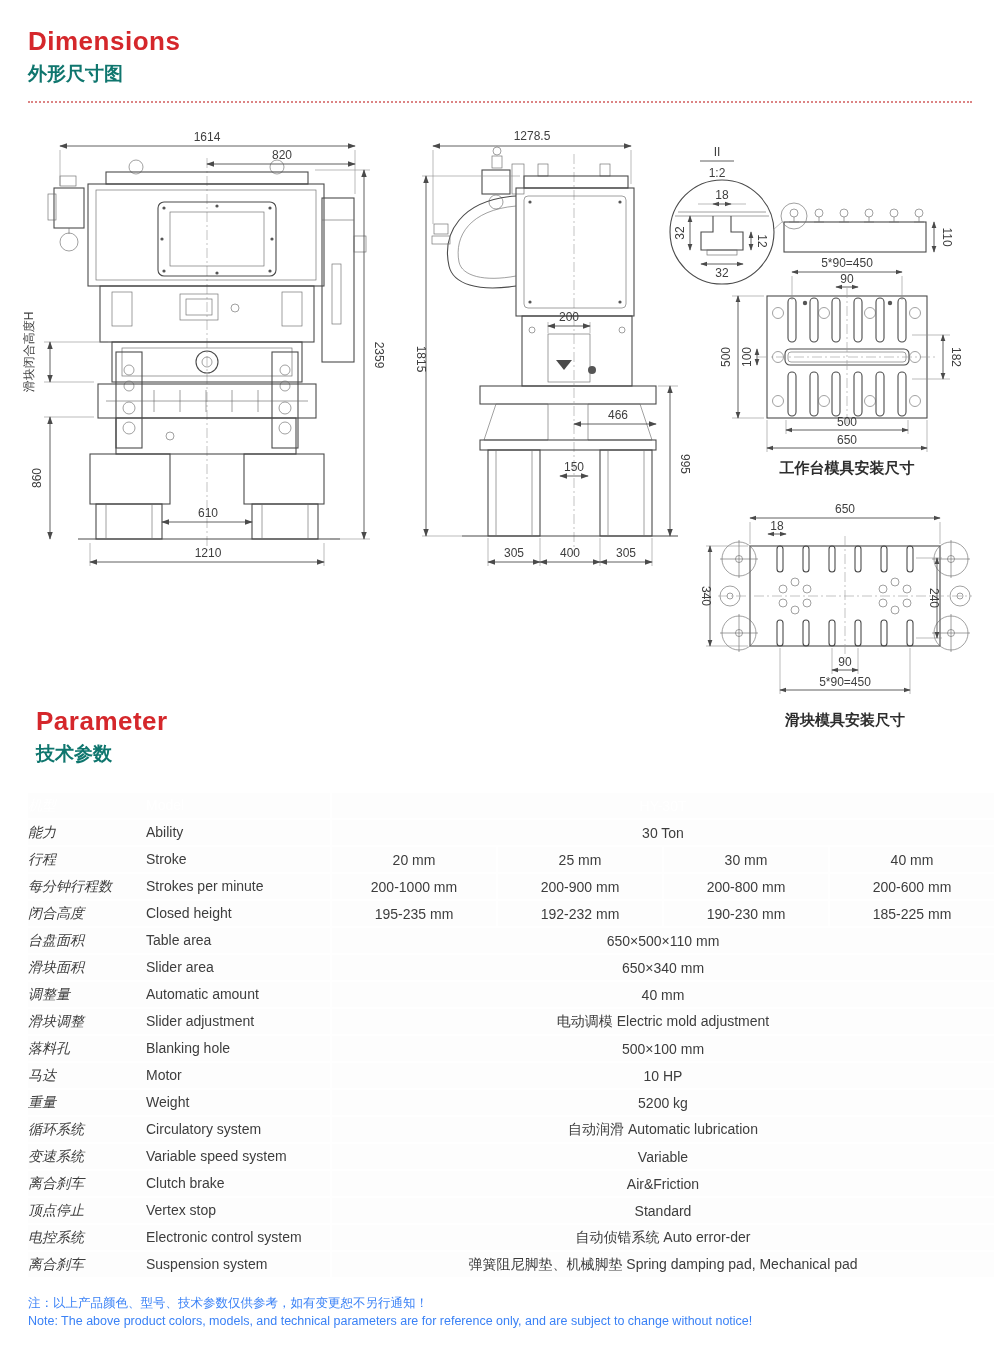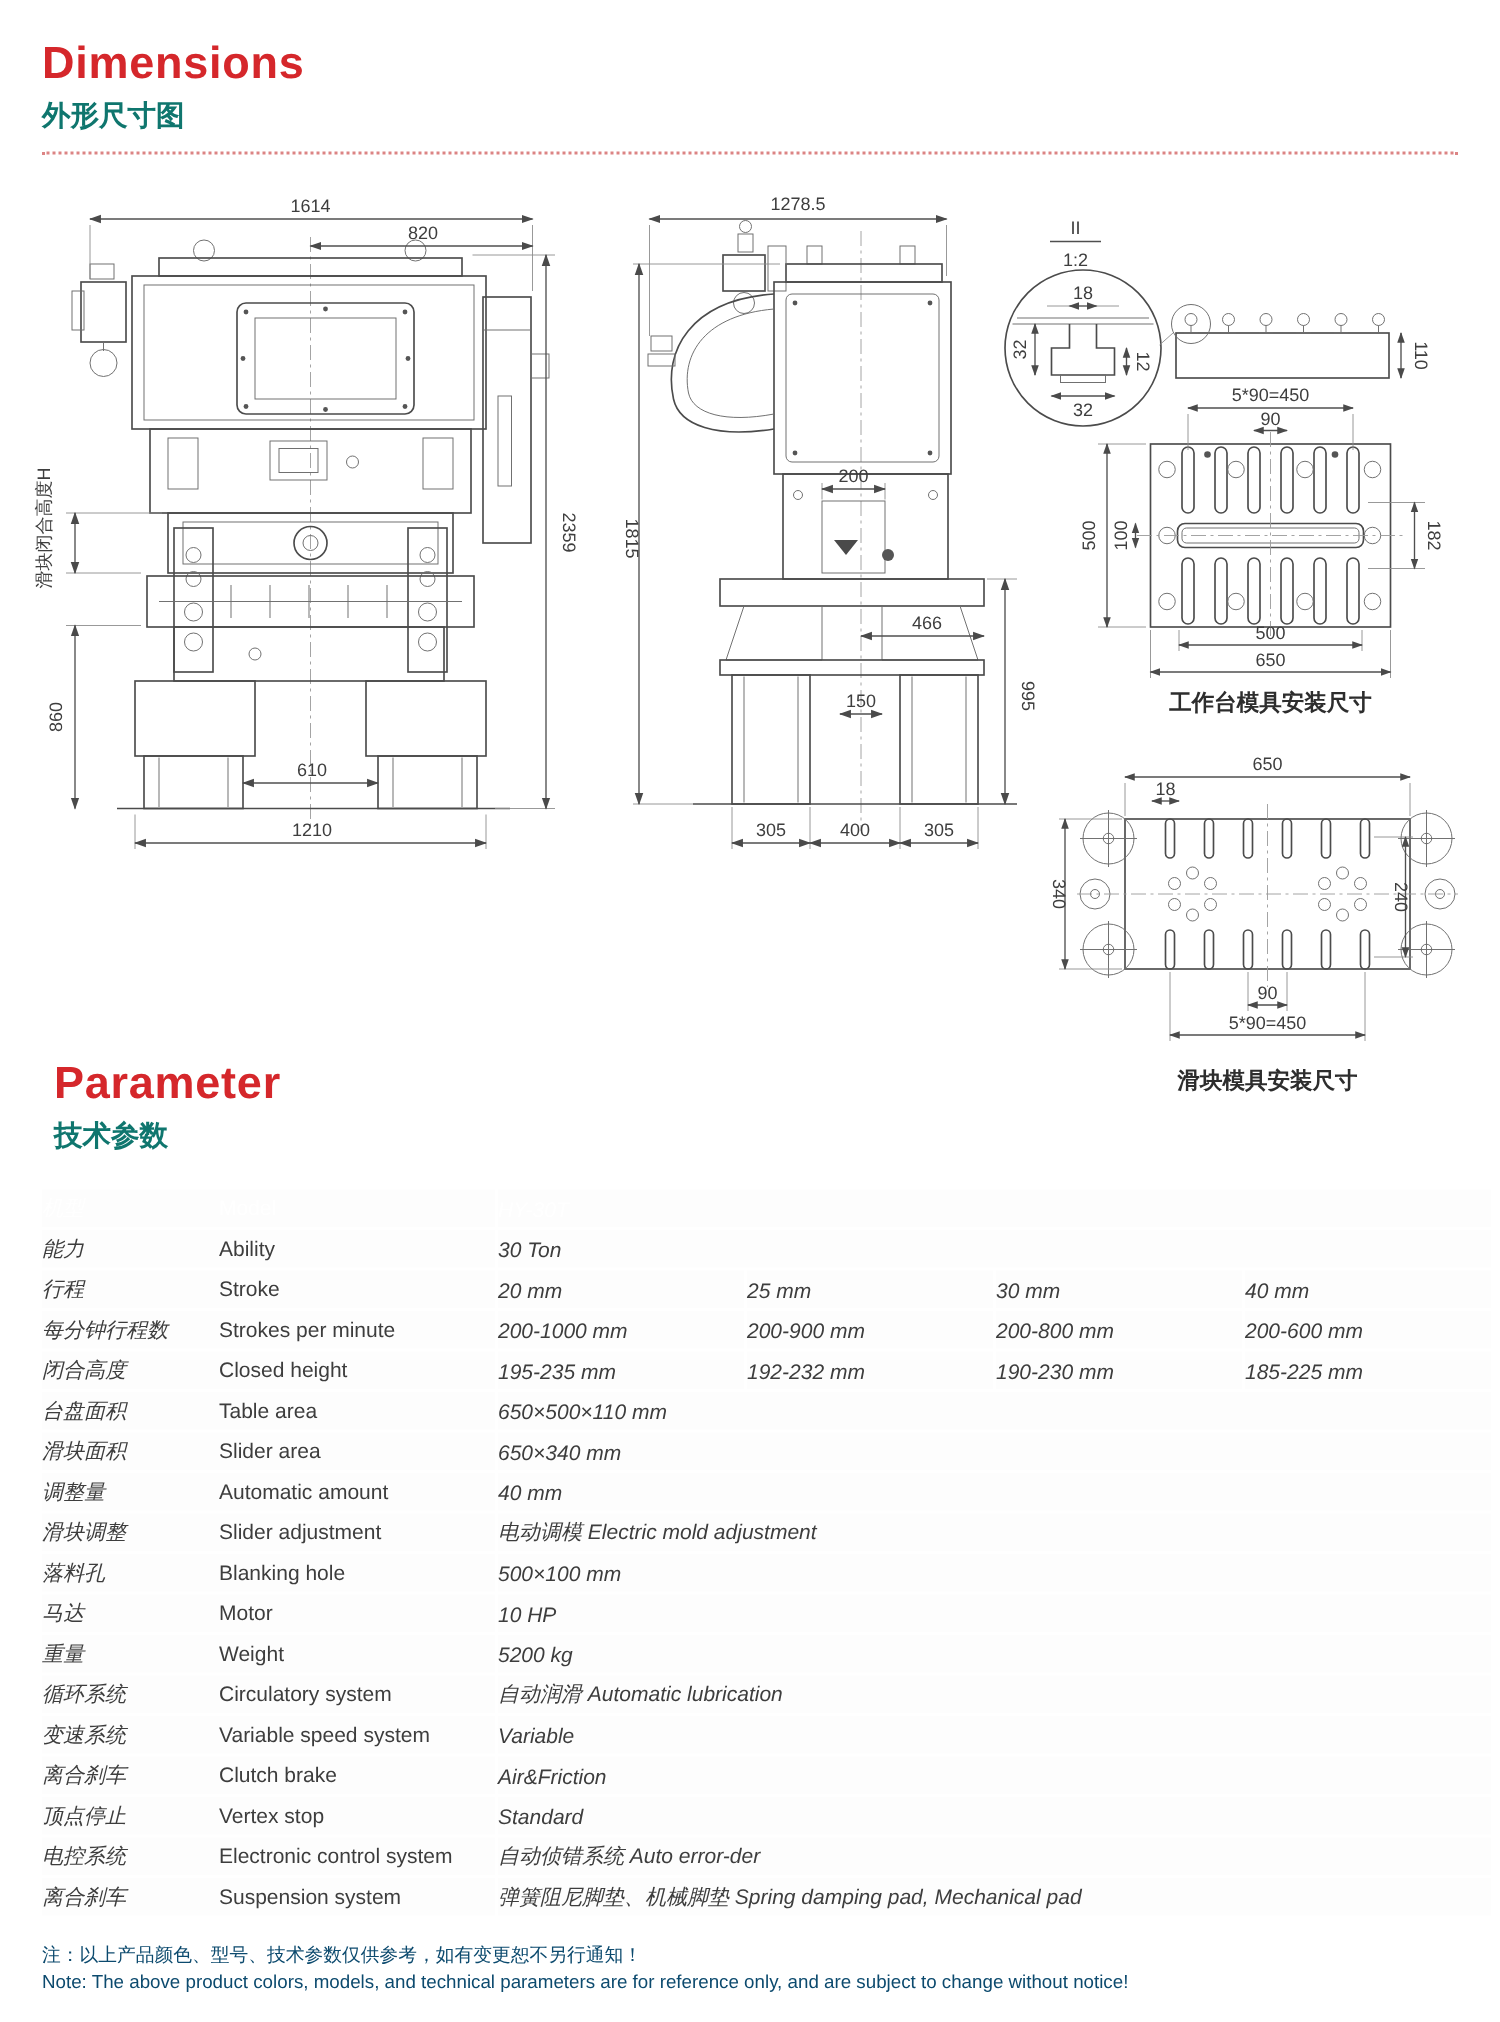--- a/index.html
+++ b/index.html
@@ -1,33 +1,33 @@
 <!DOCTYPE html>
 <html><head>
 <meta charset="utf-8">
 <style>
   html,body{margin:0;padding:0;background:#ffffff;}
   body{width:1000px;height:1348px;position:relative;overflow:hidden;
        font-family:"Liberation Sans","DejaVu Sans",sans-serif;color:#3d3d3d;}
   .abs{position:absolute;}
   
-  .t-en{font-size:30px;font-weight:bold;color:#d5272b;letter-spacing:.5px;}
+  .t-en{font-size:26px;font-weight:bold;color:#d5272b;letter-spacing:.5px;}
   .t-cn{font-size:19px;font-weight:bold;color:#0f766e;margin-top:4px;}
   .dotline{border-top:2px dotted #dc8484;width:944px;height:0;}
   
   table.ptable{border-collapse:separate;border-spacing:2px;table-layout:fixed;font-size:14px;}
   table.ptable td{height:25px;padding:0;vertical-align:middle;background:#fdfdfd;}
   td.lbl{text-align:left;padding-left:14px;}
   td.lbl .cn{display:inline-block;width:118px;font-style:italic;}
-  td.val{font-style:italic;}
+  td.val{text-align:center;}
   td.shade{background:#efeceb;}
   td.hdr-red{background:#ce2a2a;color:#ffffff;}
   td.hdr-dark{background:#2e2523;color:#ffffff;}
   
-  .note{font-size:12.5px;color:#0c4a6e;line-height:1.45;}
+  .note{font-size:12.5px;color:#3b82f6;line-height:1.45;}
   
   svg{overflow:visible;}
   svg .ol{fill:none;stroke:#4b4b4b;stroke-width:1.1;}
   svg .th{fill:none;stroke:#6d6d6d;stroke-width:.65;}
   svg .dim{stroke:#4f4f4f;stroke-width:.9;}
   svg .ext{stroke:#8d8d8d;stroke-width:.6;}
   svg .cl{stroke:#9a9a9a;stroke-width:.6;stroke-dasharray:10 3 2 3;fill:none;}
   svg text{fill:#3e3e3e;font-size:12px;font-family:"Liberation Sans","DejaVu Sans",sans-serif;}
   svg .cap{font-size:15px;fill:#2d2d2d;font-weight:bold;}
   svg .dot{fill:#555;stroke:none;}

